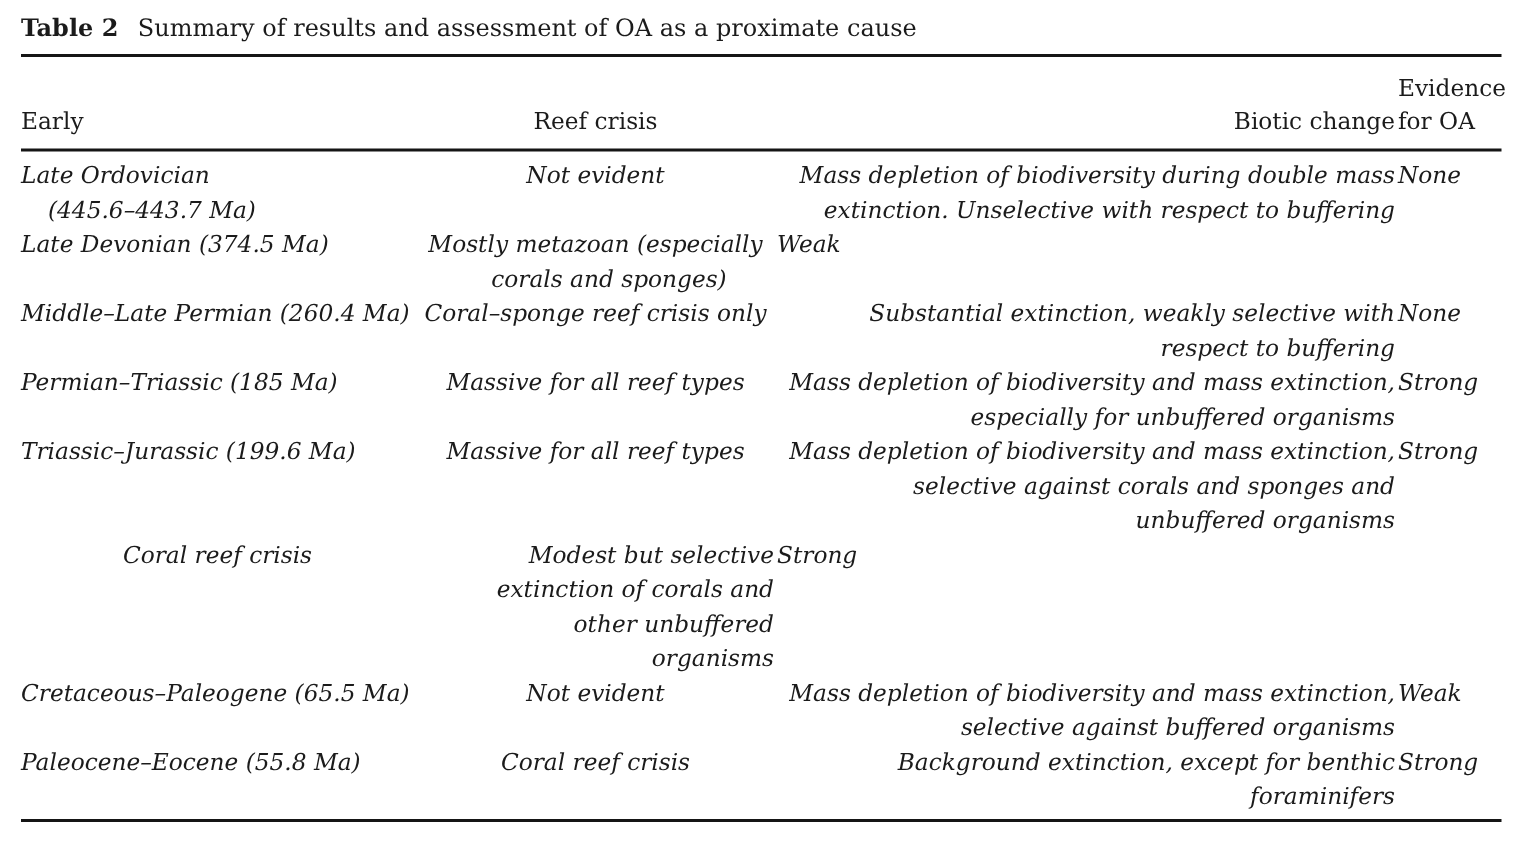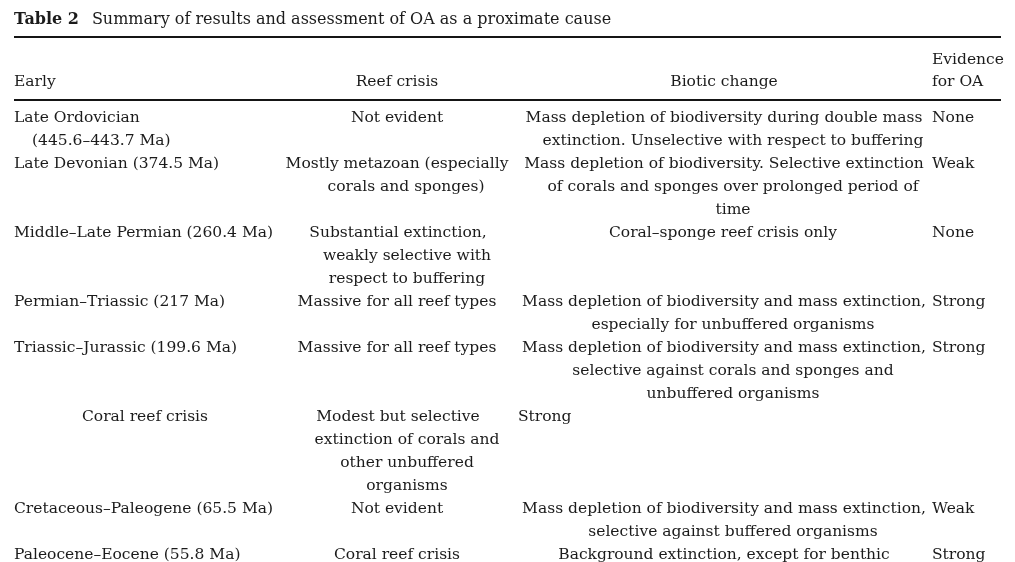--- a/index.html
+++ b/index.html
@@ -50,41 +50,42 @@
     padding-top: 5px;
     padding-bottom: 3px;
     border-bottom: 2px solid #151515;
   }
   .trow {
     display: grid;
     grid-template-columns: 266px 238px 414px 69px;
     align-items: start;
     font-size: 15.5px;
     line-height: 23px;
+    font-style: italic;
   }
   .cell {
     box-sizing: border-box;
   }
   .c-time {
     white-space: pre-line;
     padding-left: 18px;
     text-indent: -18px;
     padding-right: 6px;
   }
   .c-reef {
     padding-left: 18px;
     text-indent: -18px;
     padding-right: 4px;
     text-align: center;
   }
   .c-biotic {
     padding-left: 18px;
     text-indent: -18px;
     padding-right: 2px;
-    text-align: center;
+    text-align: right;
   }
   .c-evid {
     padding-left: 0;
   }
   .footnote {
     margin-top: 13px;
     font-size: 15.5px;
     line-height: 20px;
     font-weight: bold;
   }
@@ -111,33 +112,32 @@
         <div class="cell c-time">Late Ordovician
 (445.6–443.7 Ma)</div>
         <div class="cell c-reef">Not evident</div>
         <div class="cell c-biotic">Mass depletion of biodiversity during double mass extinction. Unselective with respect to buffering</div>
         <div class="cell c-evid">None</div>
       </div>
 
       <div class="trow">
         <div class="cell c-time">Late Devonian (374.5 Ma)</div>
         <div class="cell c-reef">Mostly metazoan (especially corals and sponges)</div>
-        <div class="cell c-biotic">Mass depletion of biodiversity. Selective extinction of corals and sponges over prolonged period of time</div>
         <div class="cell c-evid">Weak</div>
       </div>
 
       <div class="trow">
         <div class="cell c-time">Middle–Late Permian (260.4 Ma)</div>
+        <div class="cell c-reef">Coral–sponge reef crisis only</div>
         <div class="cell c-biotic">Substantial extinction, weakly selective with respect to buffering</div>
-        <div class="cell c-reef">Coral–sponge reef crisis only</div>
         <div class="cell c-evid">None</div>
       </div>
 
       <div class="trow">
-        <div class="cell c-time">Permian–Triassic (217 Ma)</div>
+        <div class="cell c-time">Permian–Triassic (185 Ma)</div>
         <div class="cell c-reef">Massive for all reef types</div>
         <div class="cell c-biotic">Mass depletion of biodiversity and mass extinction, especially for unbuffered organisms</div>
         <div class="cell c-evid">Strong</div>
       </div>
 
       <div class="trow">
         <div class="cell c-time">Triassic–Jurassic (199.6 Ma)</div>
         <div class="cell c-reef">Massive for all reef types</div>
         <div class="cell c-biotic">Mass depletion of biodiversity and mass extinction, selective against corals and sponges and unbuffered organisms</div>
         <div class="cell c-evid">Strong</div>

